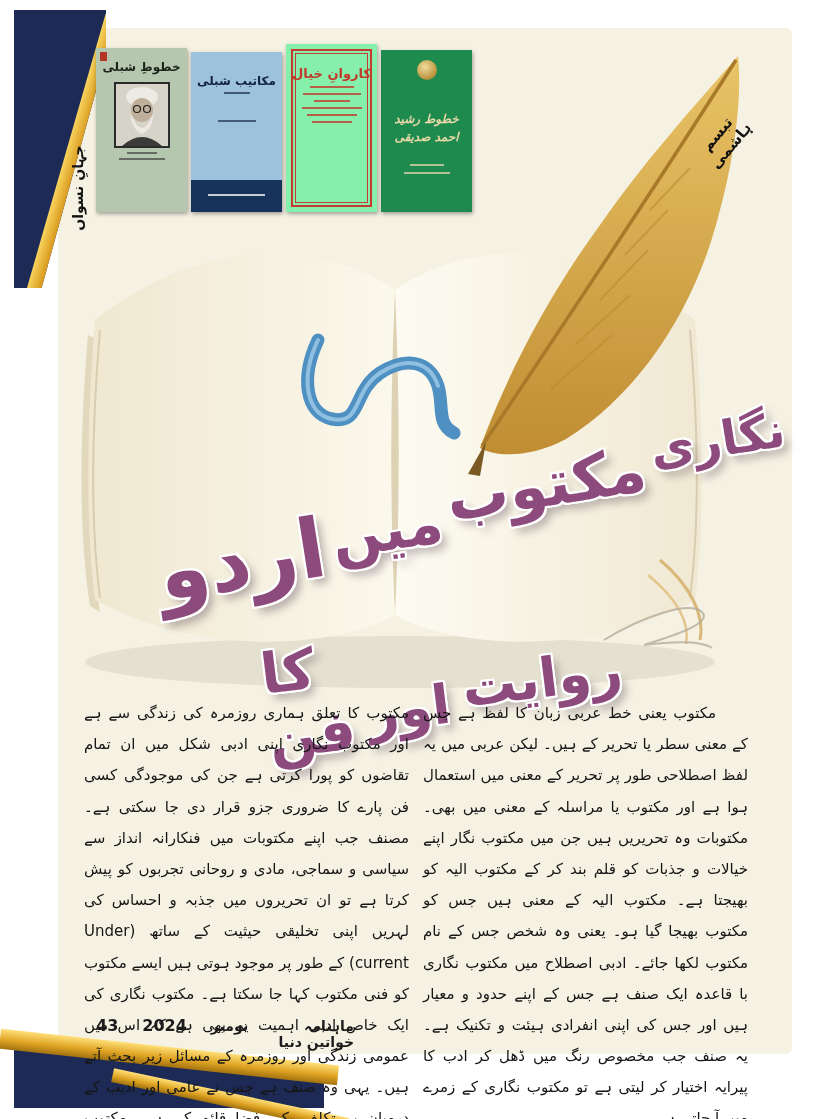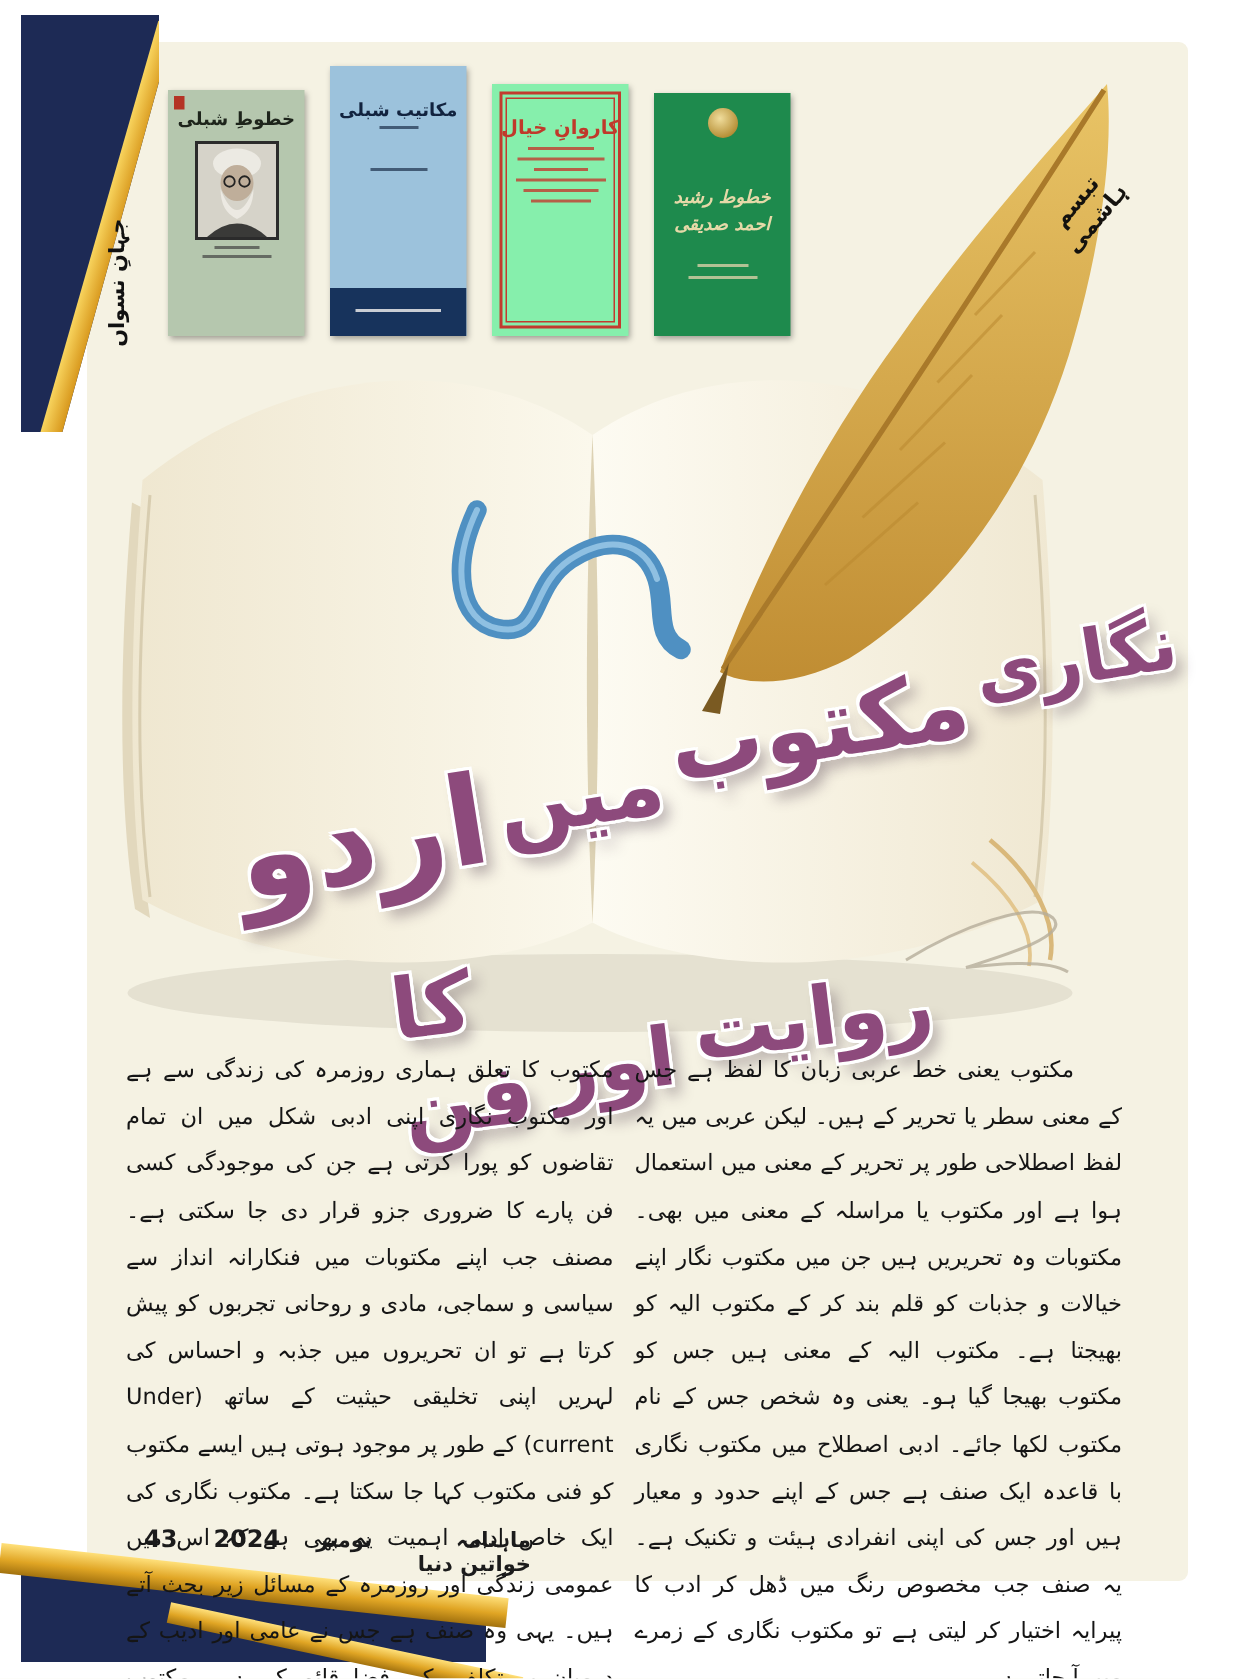--- a/index.html
+++ b/index.html
@@ -17,24 +17,24 @@
         clip-path:polygon(0 16%,100% 58%,100% 100%,0 100%);z-index:2;}
   .gold-bar{position:absolute;background:linear-gradient(to bottom,#ffe07a,#e0a524 55%,#a2720f);z-index:3;}
   .bar1{width:340px;height:20px;left:-1px;top:1047px;transform:rotate(6.2deg);}
   .bar2{width:240px;height:14px;left:110px;top:1093px;transform:rotate(12deg);}
   
   .section-vert{position:absolute;left:33px;top:180px;width:90px;text-align:center;
         transform:rotate(-90deg);font-size:14px;font-weight:bold;color:#111;z-index:3;direction:rtl;}
   .author-quill{position:absolute;left:686px;top:122px;width:76px;text-align:center;direction:rtl;
         transform:rotate(-50deg);font-size:15px;font-weight:bold;color:#14120e;z-index:4;}
   
-  .covers{position:absolute;left:112px;top:44px;display:flex;gap:17px;align-items:flex-end;z-index:2;}
+  .covers{position:absolute;left:96px;top:44px;display:flex;gap:4px;align-items:flex-end;z-index:2;}
   .cover{position:relative;width:91px;box-shadow:1px 2px 4px rgba(0,0,0,.35);overflow:hidden;}
   .c1{height:164px;background:#b5c7ae;}
-  .c2{height:180px;background:#9cc2dc;}
+  .c2{height:160px;background:#9cc2dc;}
   .c3{height:168px;background:#86efac;}
   .c4{height:162px;background:#1e8a4d;font-style:italic;}
   .cover-title{direction:rtl;text-align:center;font-weight:bold;}
   .c1 .cover-title{margin-top:12px;font-size:12px;color:#1d241b;}
   .c2 .cover-title{margin-top:22px;font-size:12px;color:#12233f;}
   .c3 .cover-title{margin-top:22px;font-size:13px;color:#c0392b;}
   .c4 .cover-title{margin-top:30px;font-size:12px;color:#e6d9a8;padding:0 6px;line-height:1.5;}
   .pub-mark{position:absolute;left:4px;top:4px;width:7px;height:9px;background:#b43425;}
   .portrait{display:block;margin:8px auto 0;width:52px;height:62px;border:2px solid #2b2b2b;background:#d8d5cc;}
   .cap-line{margin:4px auto 0;height:2px;background:#3a3a3a;opacity:.65;}

